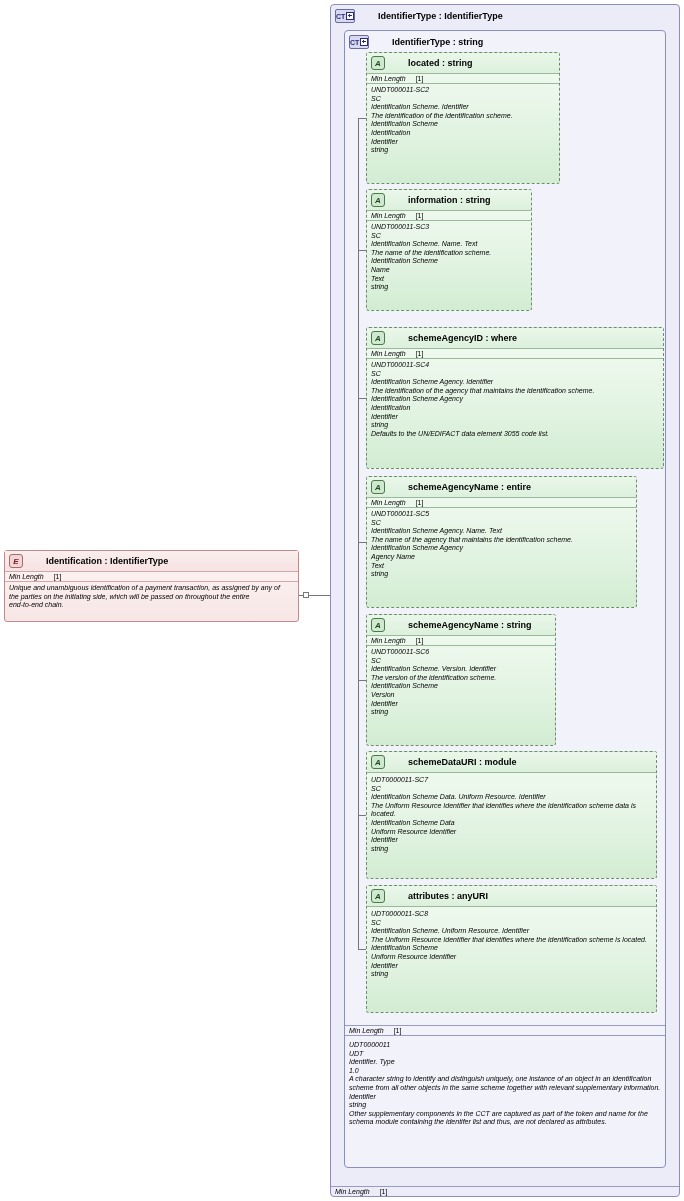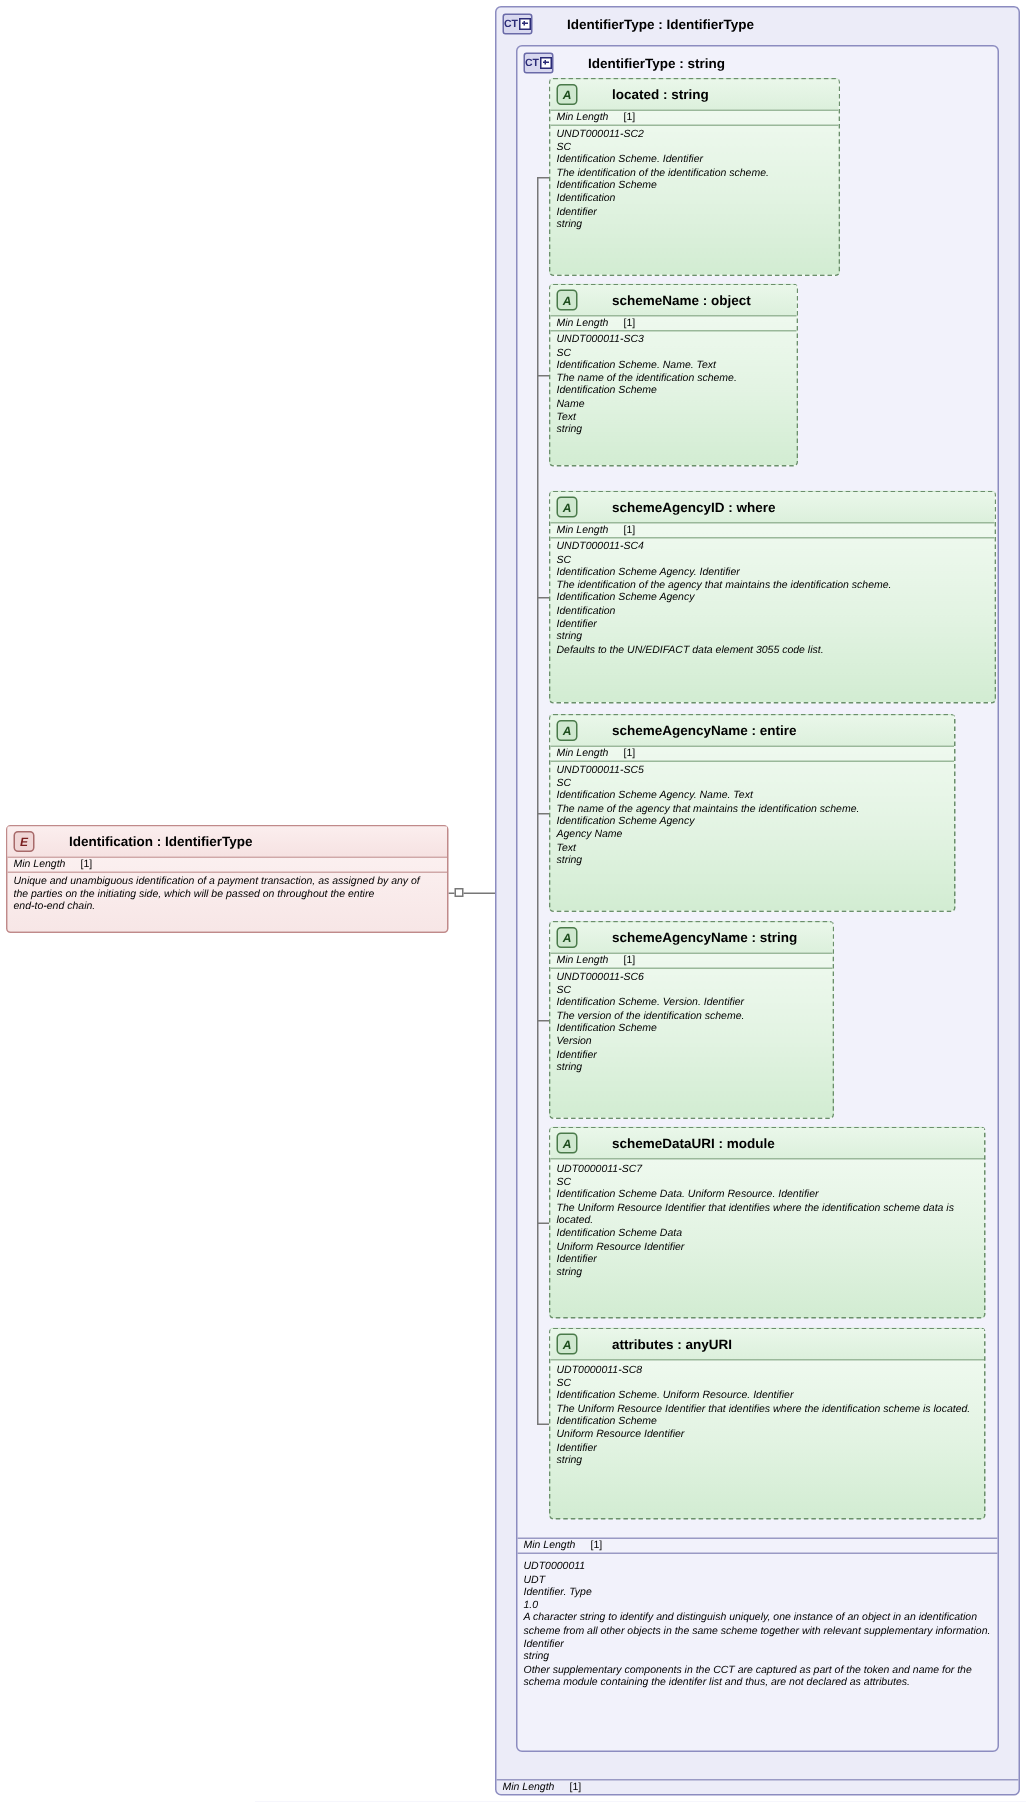--- a/index.html
+++ b/index.html
@@ -131,21 +131,21 @@
 Identification Scheme
 Identification
 Identifier
 string</div>
     </div>
 </div>
 
 <div class="node attr dashed" style="left:366px;top:189px;width:166px;height:122px;">
   <div class="node-hd">
     <span class="ico">A</span>
-    <span class="ttl">schemeName : object</span>
+    <span class="ttl">information : string</span>
   </div>
   <div class="minlen">
     <span class="lbl">Min Length</span>
     <span class="card">[1]</span>
   </div>
   <div class="doc">
       <div>UNDT000011-SC3
 SC
 Identification Scheme. Name. Text
 The name of the identification scheme.

